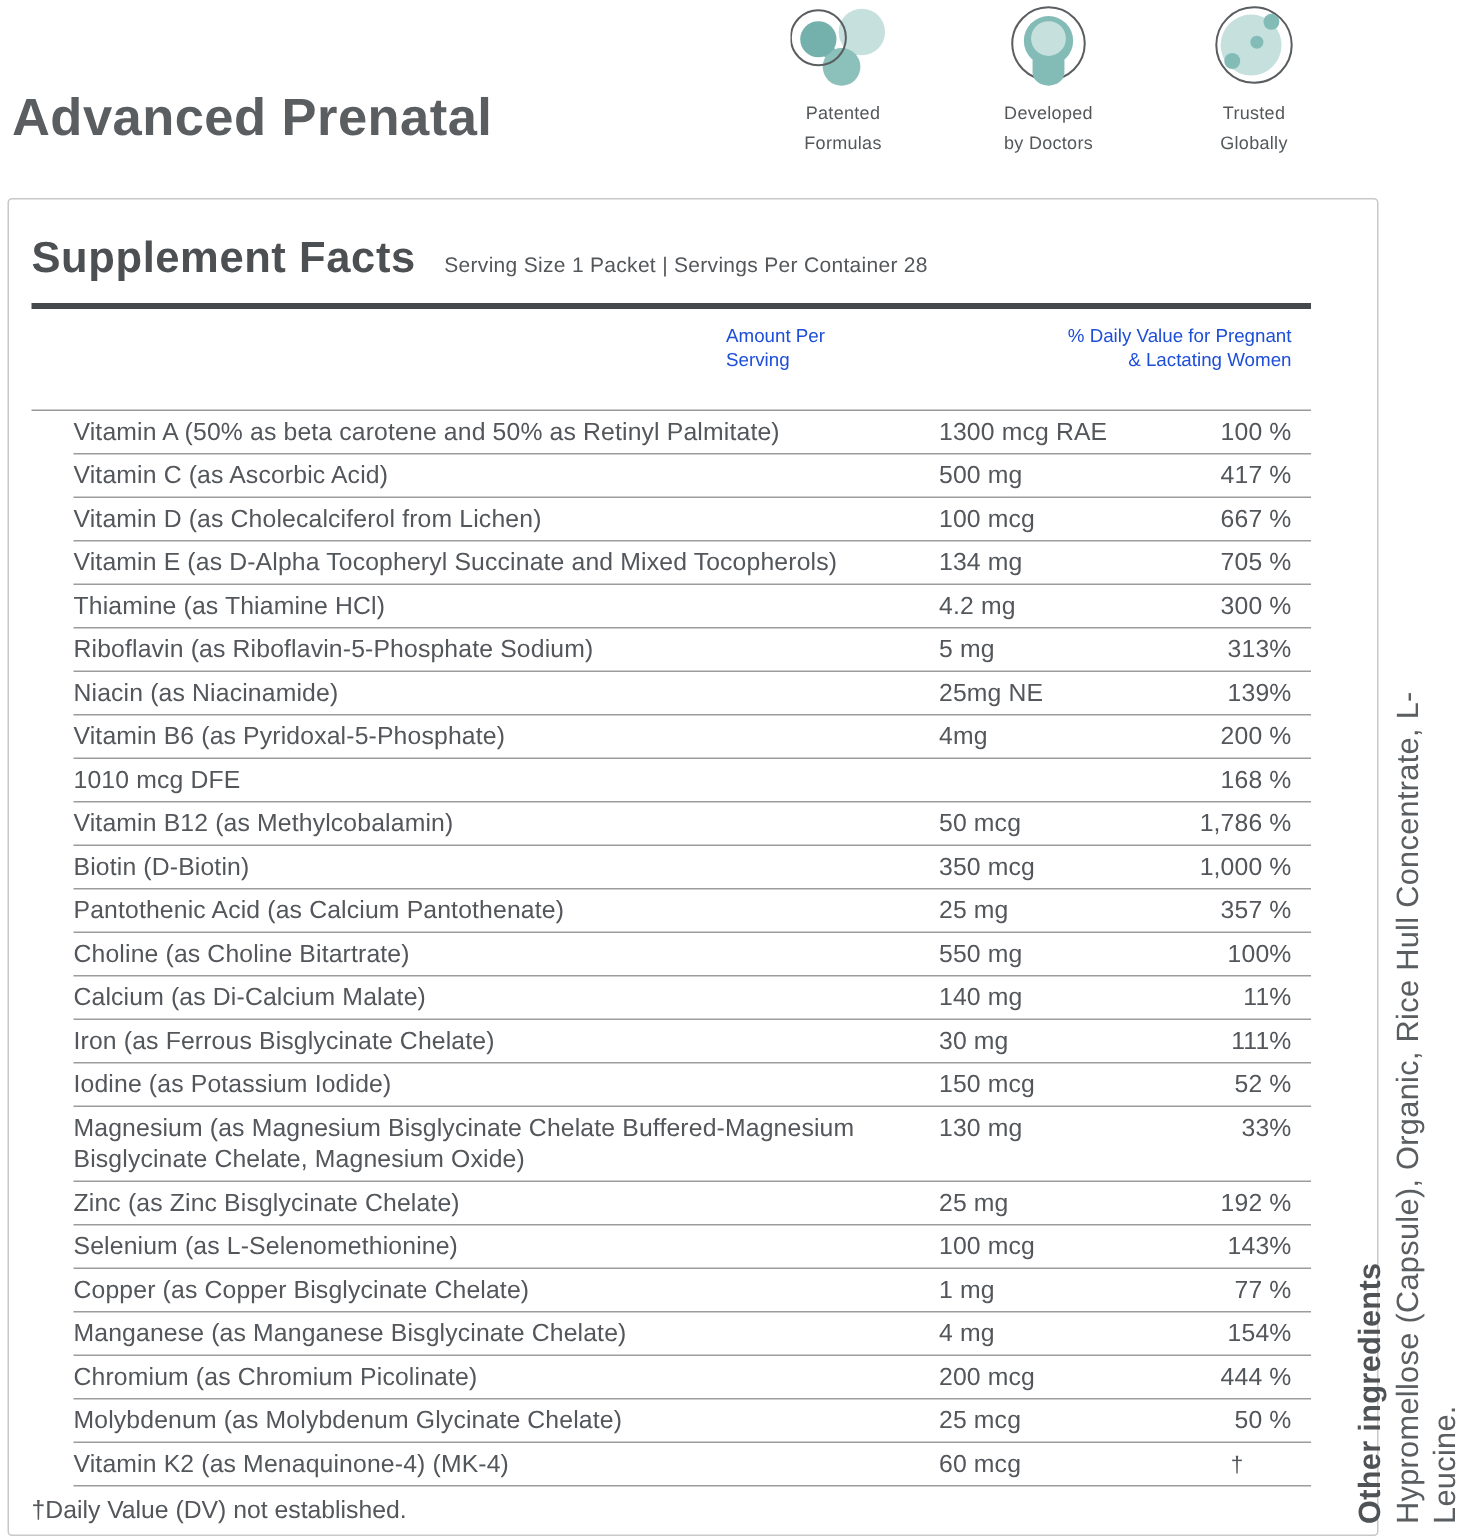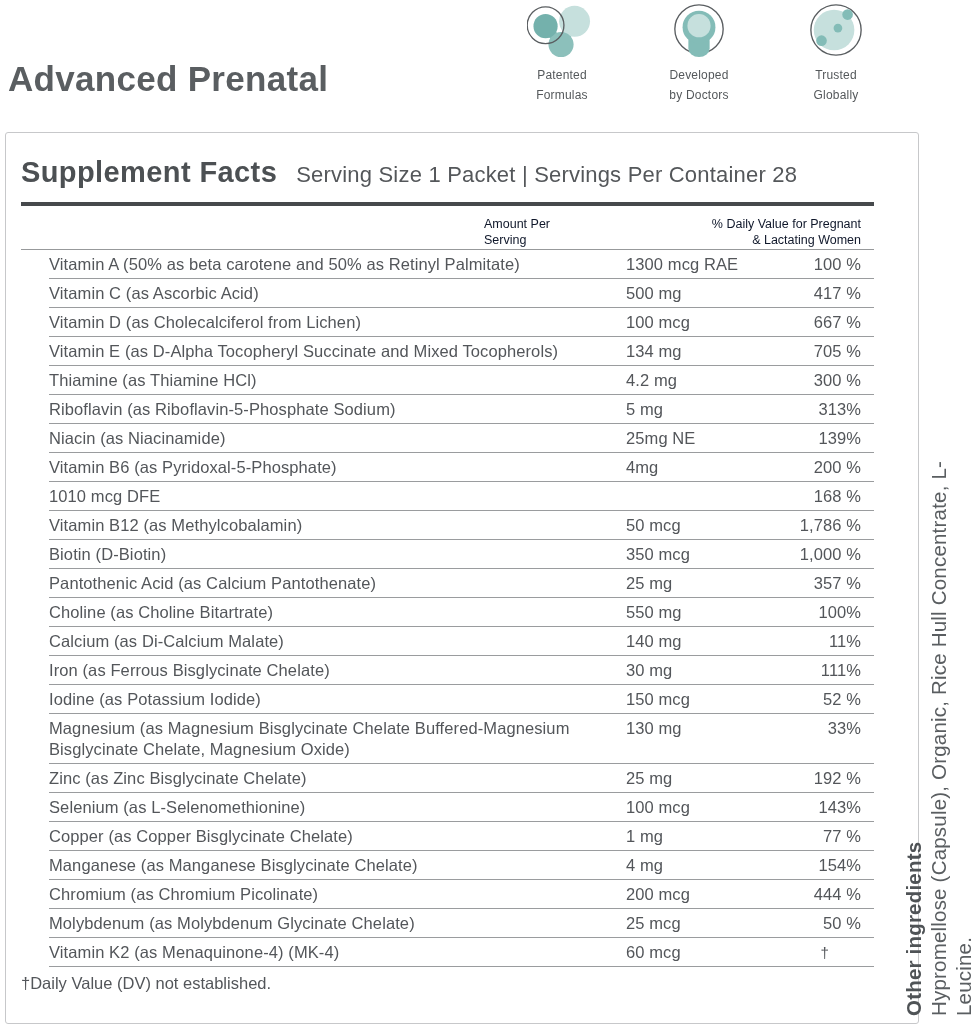--- a/index.html
+++ b/index.html
@@ -28,27 +28,27 @@
   .panel{
     position:absolute;left:5px;top:132px;width:914px;height:892px;
     box-sizing:border-box;border:1.5px solid #c7c8ca;border-radius:3px;
     background:#fff;
   }
   .panel-header{
     display:flex;align-items:baseline;gap:19px;
     padding:23px 20px 0 15px;
   }
   .panel-title{font-size:29px;font-weight:700;letter-spacing:.4px;color:#4c5053;}
-  .serving-info{font-size:22px;color:#54575a;letter-spacing:.2px;}
+  .serving-info{font-size:14px;color:#54575a;letter-spacing:.2px;}
   .thick-rule{height:4px;background:#46494c;margin:13px 44px 0 15px;}
   .facts-table{margin:0 44px 0 15px;}
   .colhead{
     display:flex;align-items:flex-start;
-    padding:10px 0 1px;border-bottom:1px solid #97999b;
-    font-size:12.5px;line-height:16px;color:#0f172a;
+    padding:10px 0 25px;border-bottom:1px solid #97999b;
+    font-size:12.5px;line-height:16px;color:#1d4ed8;
   }
   .colhead .spacer{flex:1;}
   .colhead .amount-h{width:162px;white-space:pre-line;}
   .colhead .dv-h{width:215px;text-align:right;white-space:pre-line;padding-right:13px;}
   .row{
     display:flex;align-items:flex-start;
     padding:3.5px 0;border-bottom:1px solid #9a9c9e;
     font-size:16.5px;line-height:21px;color:#53565a;letter-spacing:.1px;margin-left:28px;
   }
   .cell-name{width:577px;padding-right:4px;box-sizing:border-box;}

